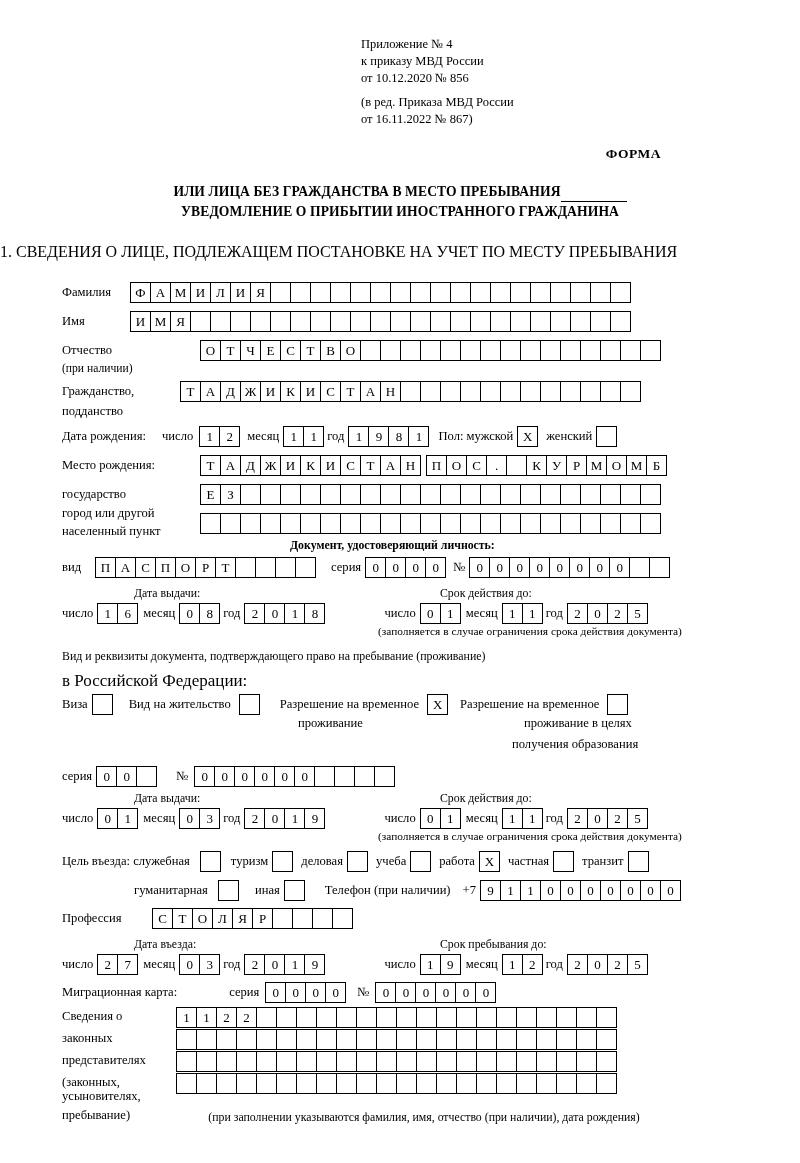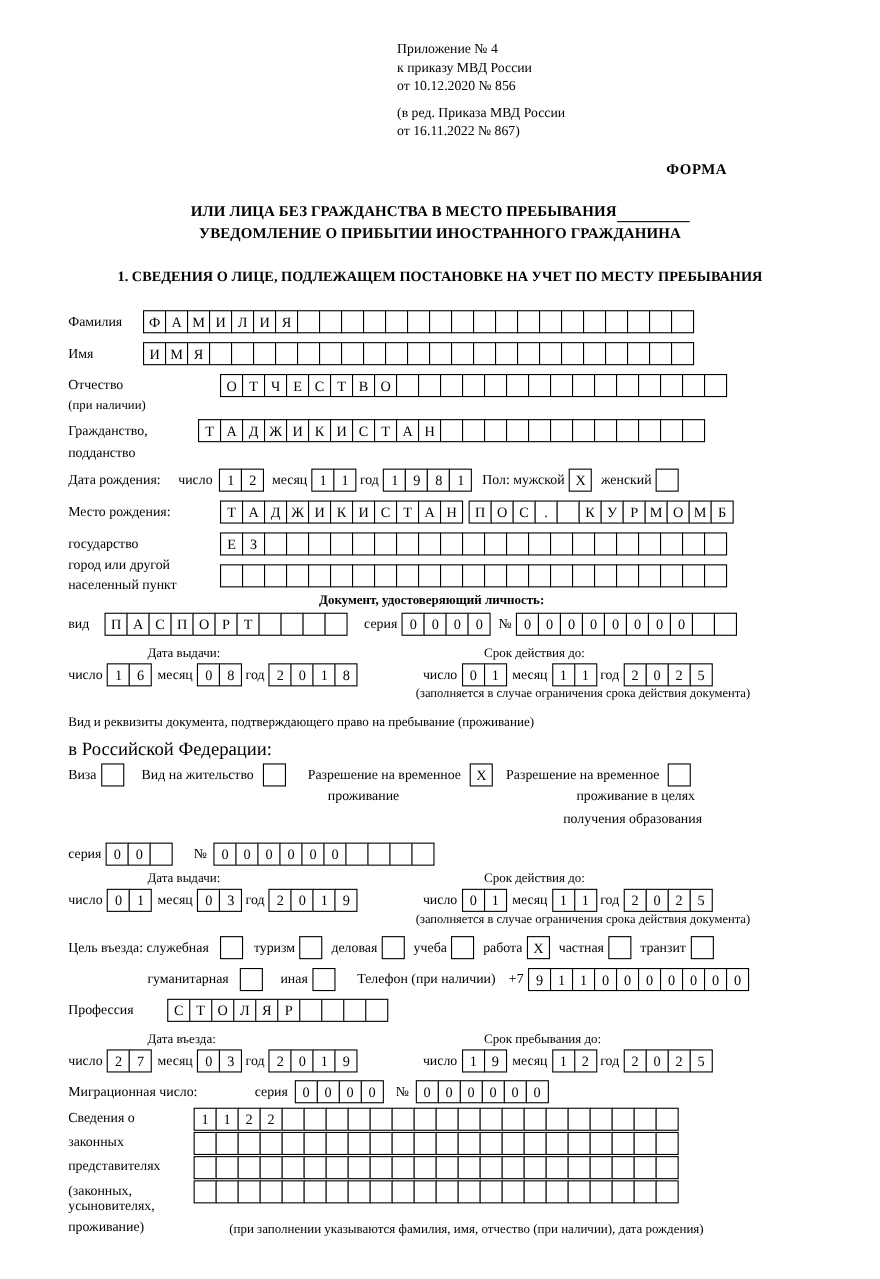--- a/index.html
+++ b/index.html
@@ -60,23 +60,23 @@
     border-bottom: 1.2px solid #000;
     vertical-align: bottom;
     height: 14px;
   }
 
   .section-title {
     position: absolute;
     top: 243px;
     left: 0;
     width: 800px;
-    text-align: center;
-    font-weight: bold;
-    font-size: 13px;
+    text-align: left;
+    font-weight: normal;
+    font-size: 16px;
   }
 
   
   .row {
     position: absolute;
     display: flex;
     align-items: center;
     font-size: 12.6px;
     white-space: nowrap;
   }
@@ -742,21 +742,21 @@
     <span class="sp4"></span>
     <span class="boxes">
         <span class="bx">2</span>
         <span class="bx">0</span>
         <span class="bx">2</span>
         <span class="bx">5</span>
       </span>
   </div>
 
   <div class="row" style="top:982px; left:62px;">
-    <span class="lbl">Миграционная число:</span>
+    <span class="lbl">Миграционная карта:</span>
     <span style="width:52px;"></span>
     <span class="lbl">серия</span>
     <span class="sp6"></span>
     <span class="boxes">
         <span class="bx">0</span>
         <span class="bx">0</span>
         <span class="bx">0</span>
         <span class="bx">0</span>
       </span>
     <span class="sp12"></span>
@@ -781,21 +781,21 @@
   <div class="row" style="top:1053px; left:62px;">
     <span class="lbl">представителях</span>
   </div>
   <div class="row" style="top:1075px; left:62px;">
     <span class="lbl">(законных,</span>
   </div>
   <div class="row" style="top:1089px; left:62px;">
     <span class="lbl">усыновителях,</span>
   </div>
   <div class="row" style="top:1108px; left:62px;">
-    <span class="lbl">проживание)</span>
+    <span class="lbl">пребывание)</span>
   </div>
 
   <div class="row" style="top:1007px; left:176px;">
     <span class="boxes">
         <span class="bx">1</span>
         <span class="bx">1</span>
         <span class="bx">2</span>
         <span class="bx">2</span>
         <span class="bx"></span>
         <span class="bx"></span>

